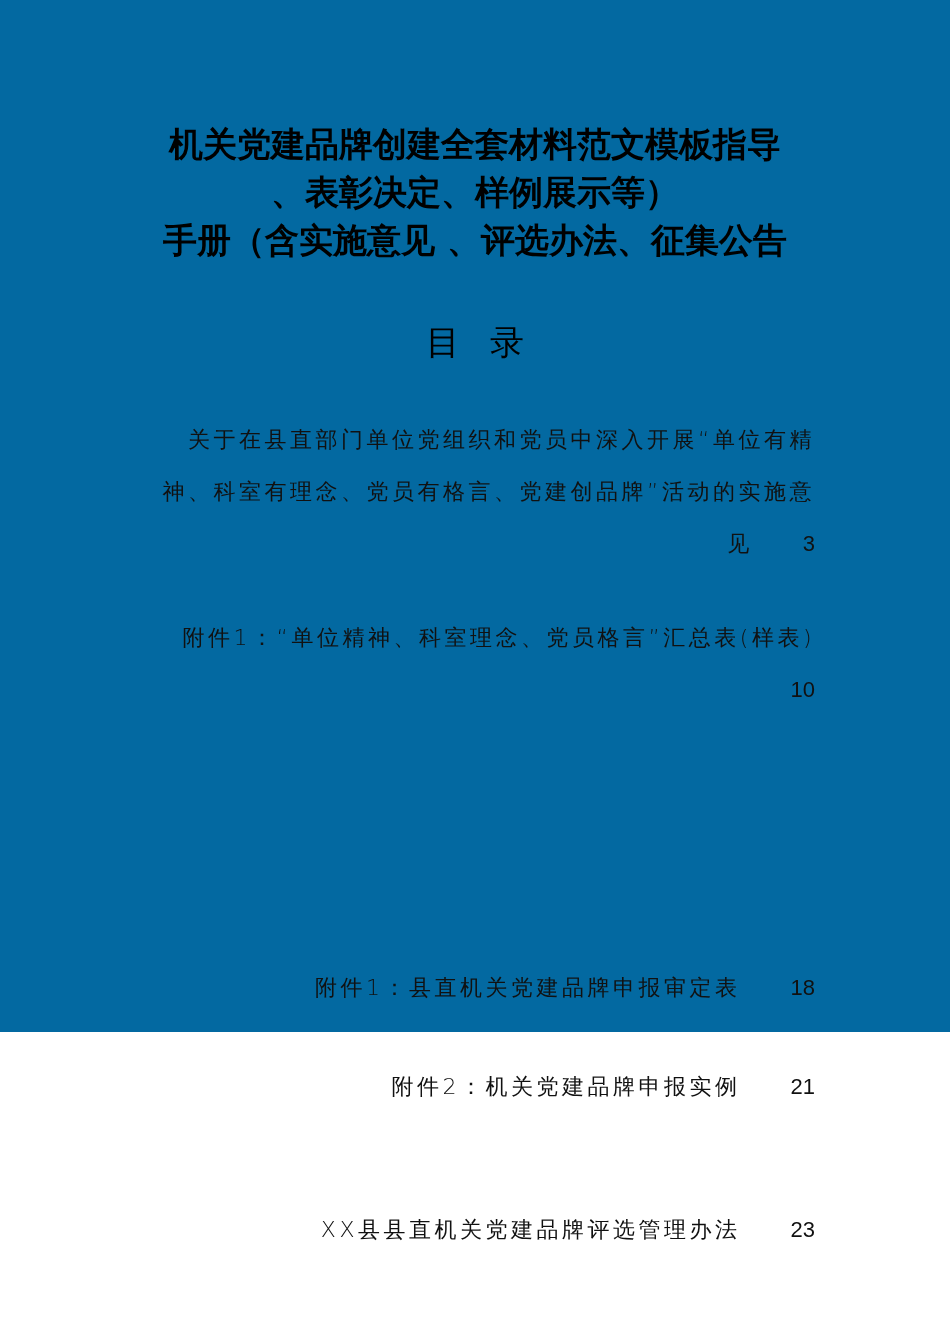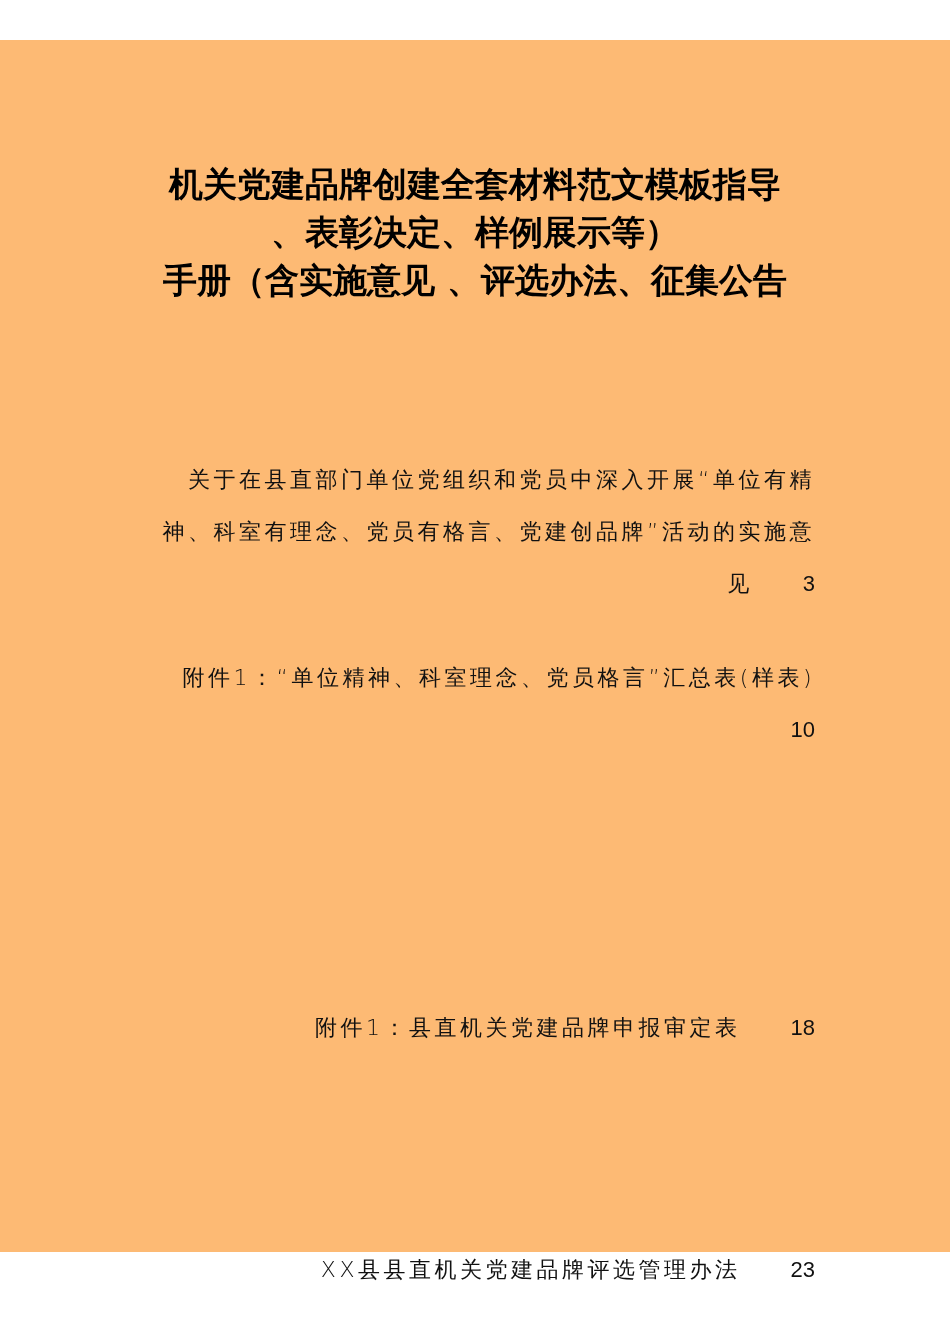--- a/index.html
+++ b/index.html
@@ -11,23 +11,22 @@
       width: 950px;
       height: 1344px;
       position: relative;
       overflow: hidden;
       color: #000000;
       font-family: "DejaVu Sans", sans-serif;
     }
     .page {
       position: absolute;
       left: 0; top: 0;
-      width: 950px; height: 1212px;
-      background: #fdba74;
-      margin-top: 40px;
+      width: 950px; height: 1032px;
+      background: #0369a1;
     }
     .title {
       position: absolute;
       left: 140px;
       width: 670px;
       top: 120px;
       text-align: center;
       font-weight: bold;
       font-size: 34px;
       line-height: 48px;
@@ -70,33 +69,39 @@
 <body>
 
 <div class="page">
 
   <div class="title">
     <span class="line">机关党建品牌创建全套材料范文模板指导</span>
     <span class="line">、表彰决定、样例展示等）</span>
     <span class="line">手册（含实施意见 、评选办法、征集公告</span>
   </div>
 
+  <div class="toc-heading">
+    <span>目</span><span class="gap"></span><span>录</span>
+  </div>
 
   <div class="toc-entry" style="top:414px;">
     <span class="txt">关于在县直部门单位党组织和党员中深入开展“单位有精神、科室有理念、党员有格言、党建创品牌”活动的实施意见</span><span class="pg">3</span>
   </div>
 
   <div class="toc-entry" style="top:612px;">
     <span class="txt">附件1：“单位精神、科室理念、党员格言”汇总表(样表)</span><span class="pg newline">10</span>
   </div>
 
 
 
   <div class="toc-entry" style="top:962px;">
     <span class="txt">附件1：县直机关党建品牌申报审定表</span><span class="pg">18</span>
   </div>
 
+  <div class="toc-entry" style="top:1061px;">
+    <span class="txt">附件2：机关党建品牌申报实例</span><span class="pg">21</span>
+  </div>
 
   <div class="toc-entry" style="top:1204px;">
     <span class="txt">XX县县直机关党建品牌评选管理办法</span><span class="pg">23</span>
   </div>
 
 </div>
 
 </body></html>

